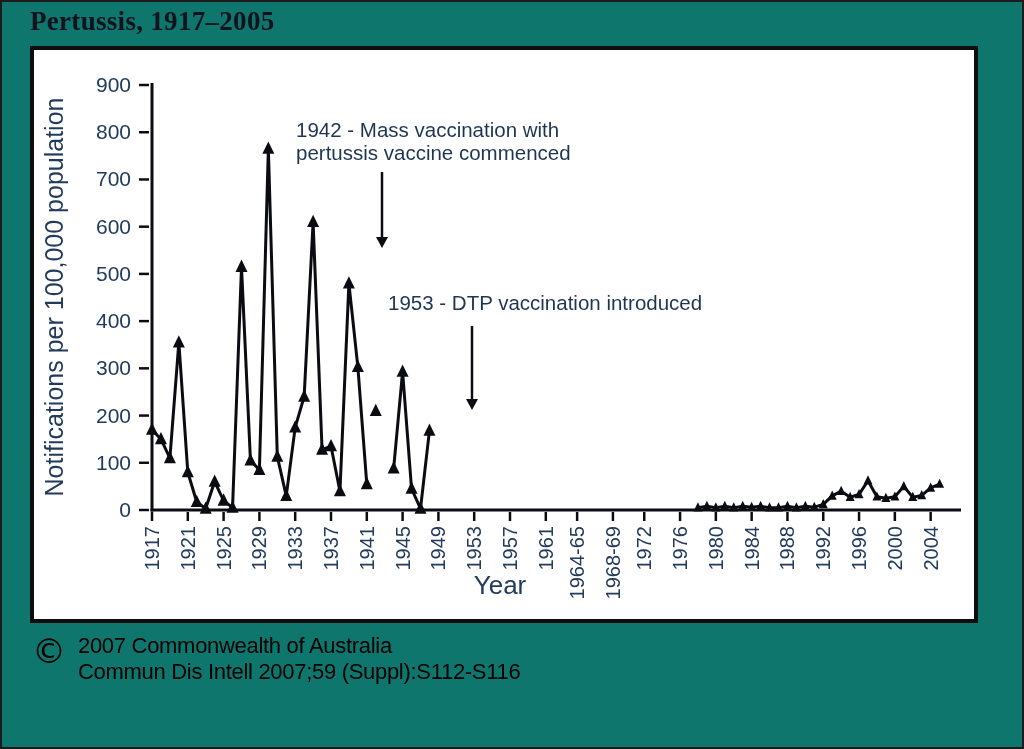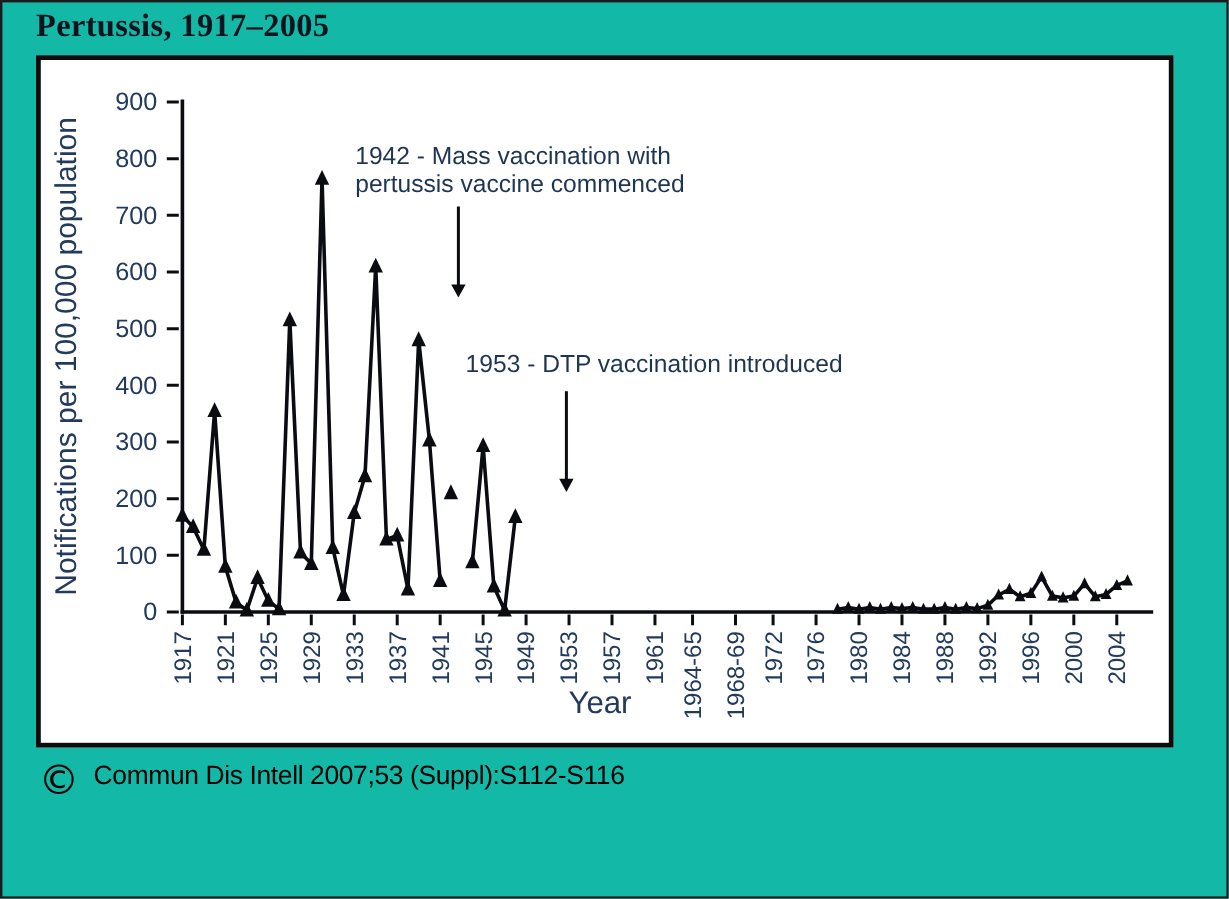--- a/index.html
+++ b/index.html
@@ -1,18 +1,18 @@
 <!DOCTYPE html>
 <html><head>
 <meta charset="utf-8">
 <style>
   html,body{margin:0;padding:0;background:#ffffff;}
   .page{
     position:relative;width:1024px;height:749px;box-sizing:border-box;
-    background:#14b8a6;border:2px solid #1b1b1b;overflow:hidden;
+    background:#0f766e;border:2px solid #1b1b1b;overflow:hidden;
     font-family:"Liberation Sans",sans-serif;
   }
   .title{
     position:absolute;left:28px;top:4px;
     font-family:"Liberation Serif",serif;font-weight:700;
     font-size:27px;color:#10131d;letter-spacing:.3px;white-space:nowrap;
   }
   .chart-box{
     position:absolute;left:28px;top:44px;width:948px;height:577px;
     box-sizing:border-box;border:4px solid #0d0d0d;background:#ffffff;
@@ -174,16 +174,17 @@
         <polygon points="874.2499999999999,451.0756 883.2499999999999,451.0756 878.7499999999999,441.85060000000004" fill="#0b0c12"></polygon>
         <polygon points="883.1999999999999,449.1868 892.1999999999999,449.1868 887.6999999999999,439.96180000000004" fill="#0b0c12"></polygon>
         <polygon points="892.15,441.6316 901.15,441.6316 896.65,432.4066" fill="#0b0c12"></polygon>
         <polygon points="901.0999999999999,437.854 910.0999999999999,437.854 905.5999999999999,428.629" fill="#0b0c12"></polygon>
       </svg>
   </div>
 
   <div class="footer">
     <span class="copyright">©</span>
     <div class="footer-lines">
-      <div>Commun Dis Intell 2007;53 (Suppl):S112-S116</div>
+      <div>2007 Commonwealth of Australia</div>
+      <div>Commun Dis Intell 2007;59 (Suppl):S112-S116</div>
     </div>
   </div>
 </div>
 
 </body></html>

